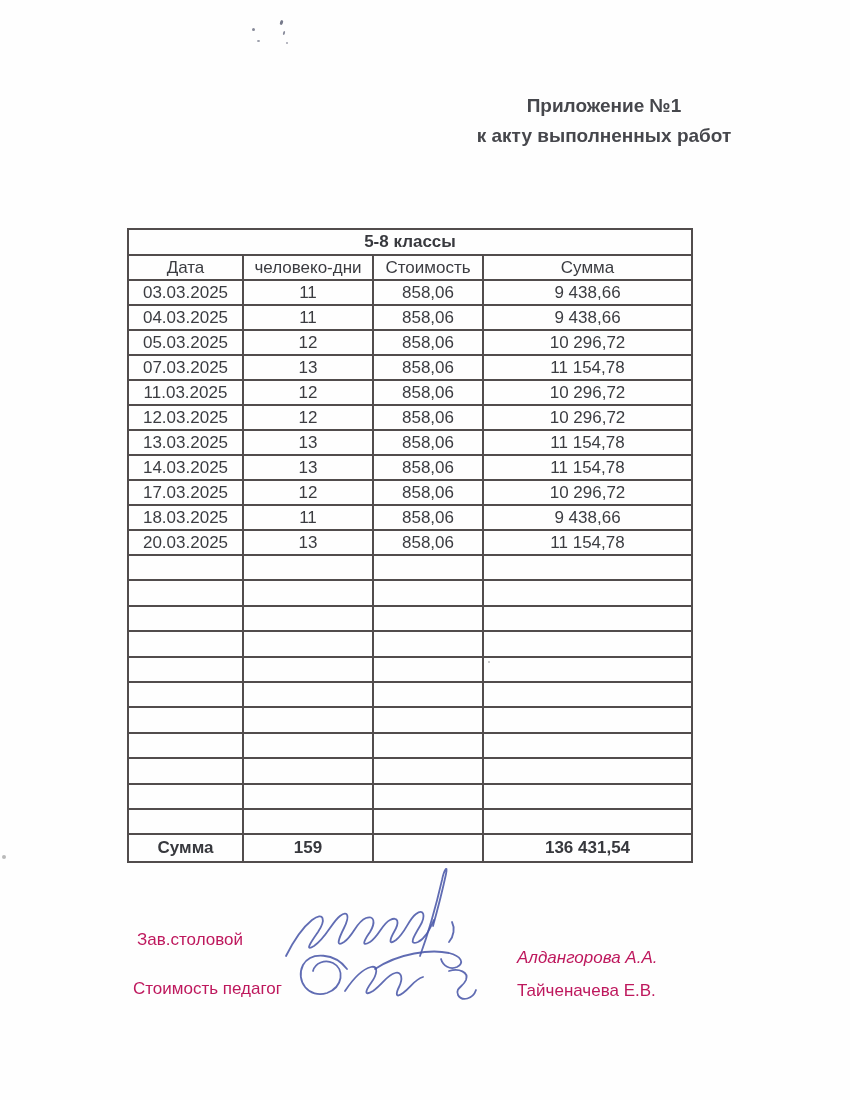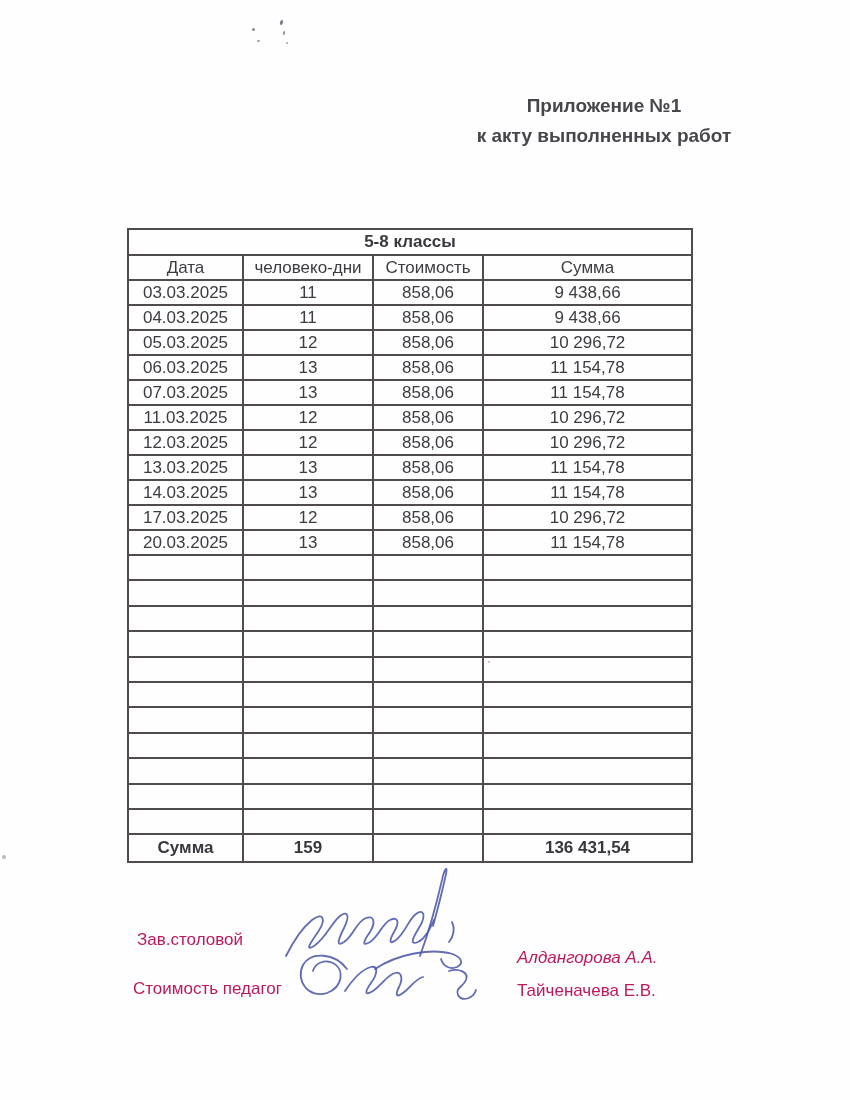--- a/index.html
+++ b/index.html
@@ -126,26 +126,20 @@
           <td>858,06</td>
           <td>9 438,66</td>
         </tr>
         <tr>
           <td>05.03.2025</td>
           <td>12</td>
           <td>858,06</td>
           <td>10 296,72</td>
         </tr>
         <tr>
-          <td>06.03.2025</td>
-          <td>13</td>
-          <td>858,06</td>
-          <td>11 154,78</td>
-        </tr>
-        <tr>
           <td>07.03.2025</td>
           <td>13</td>
           <td>858,06</td>
           <td>11 154,78</td>
         </tr>
         <tr>
           <td>11.03.2025</td>
           <td>12</td>
           <td>858,06</td>
           <td>10 296,72</td>
@@ -166,20 +160,26 @@
           <td>14.03.2025</td>
           <td>13</td>
           <td>858,06</td>
           <td>11 154,78</td>
         </tr>
         <tr>
           <td>17.03.2025</td>
           <td>12</td>
           <td>858,06</td>
           <td>10 296,72</td>
+        </tr>
+        <tr>
+          <td>18.03.2025</td>
+          <td>11</td>
+          <td>858,06</td>
+          <td>9 438,66</td>
         </tr>
         <tr>
           <td>20.03.2025</td>
           <td>13</td>
           <td>858,06</td>
           <td>11 154,78</td>
         </tr>
         <tr class="empty-row">
           <td></td>
           <td></td>

